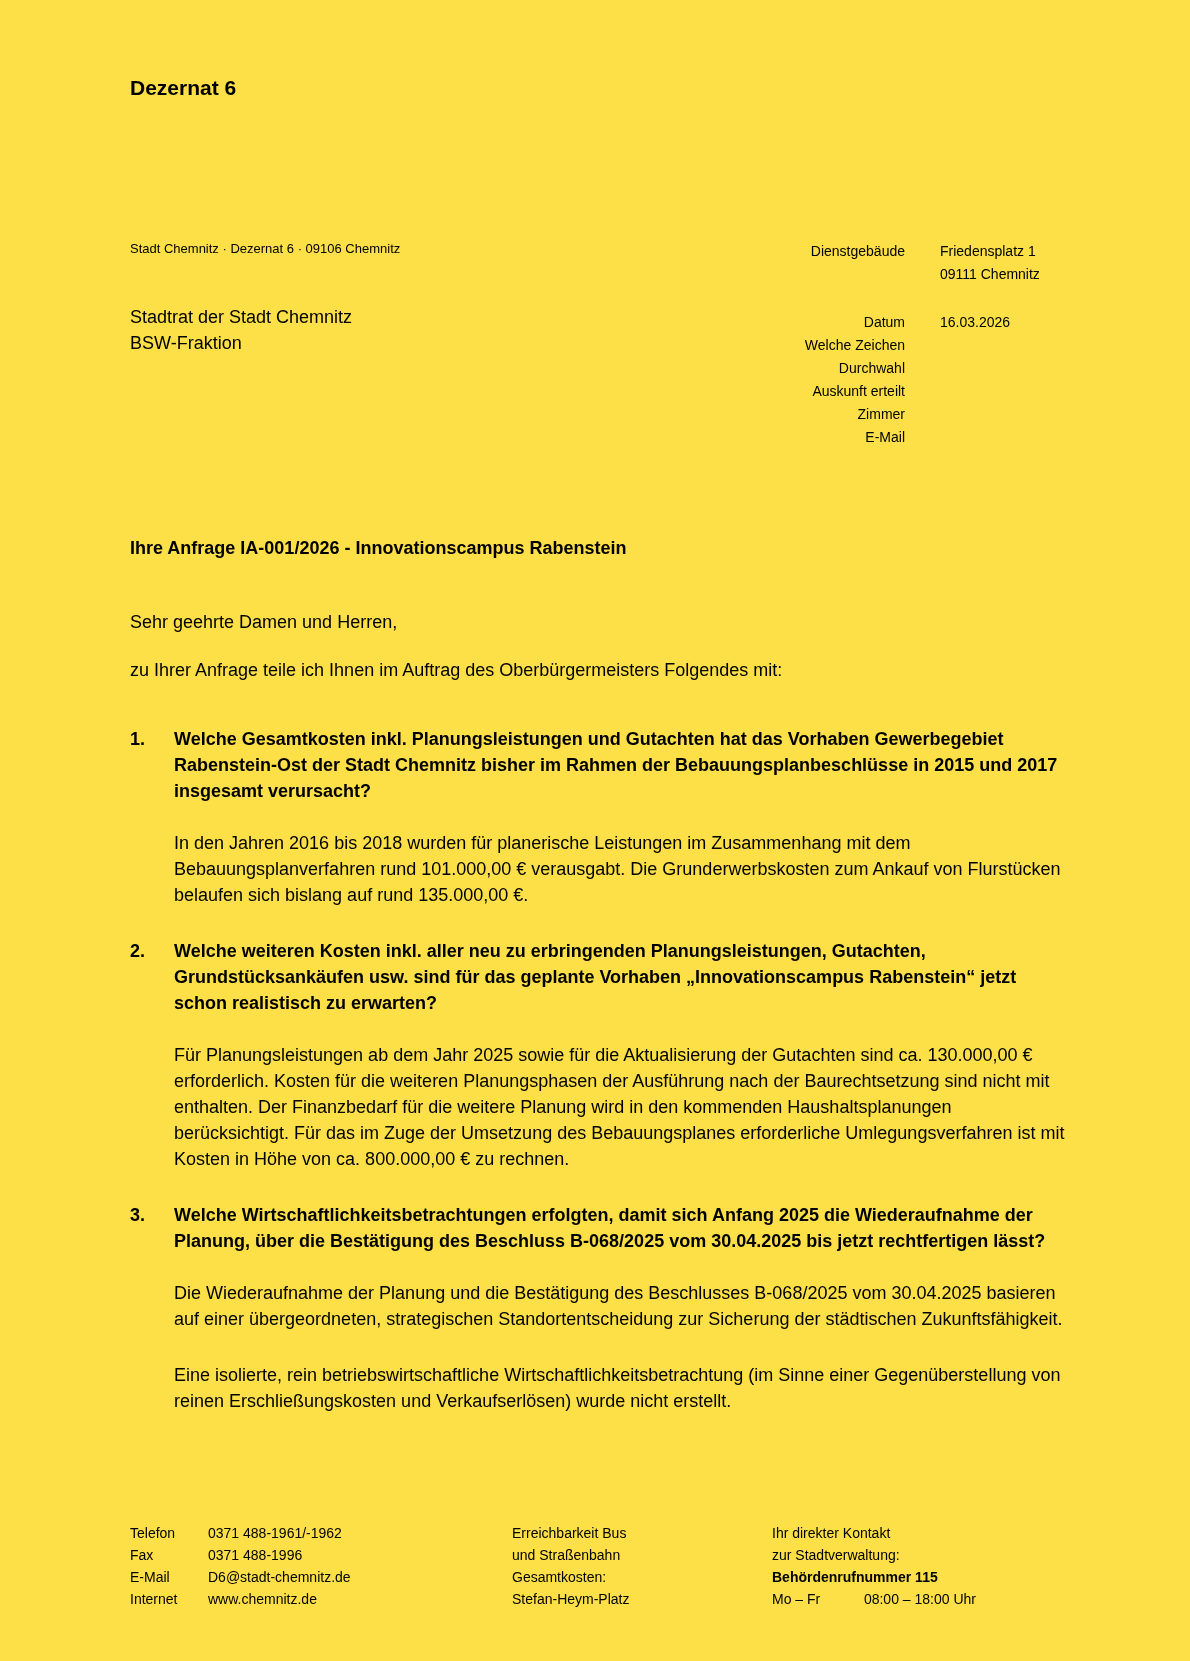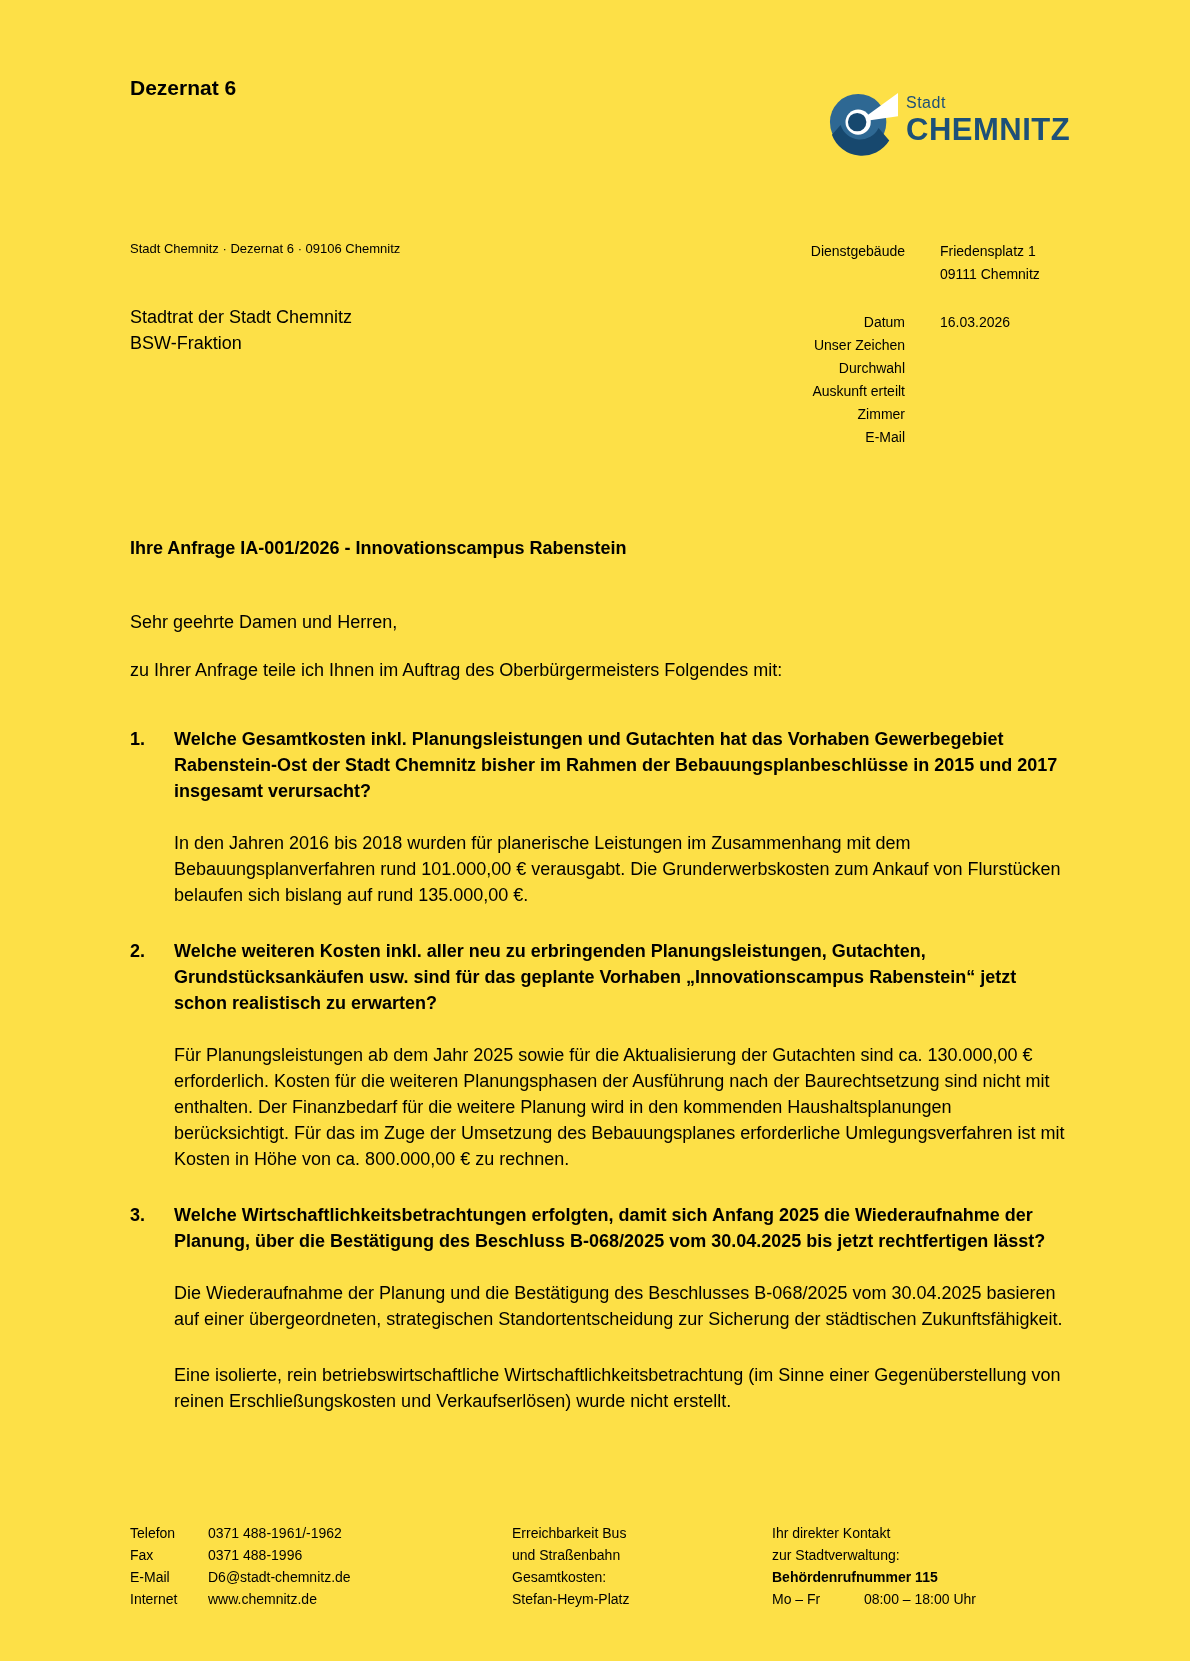--- a/index.html
+++ b/index.html
@@ -63,37 +63,20 @@
 </style>
 </head>
 <body>
 
 <div class="page">
 
   <div class="dept">
     <div>Dezernat 6</div>
   </div>
 
-  <div class="logo">
-    <svg class="logo-icon" viewBox="0 0 72 72" aria-hidden="true">
-
-      <circle cx="31" cy="32" r="29" fill="#2e6893"></circle>
-
-      <circle cx="31" cy="32" r="13" fill="#ffffff"></circle>
-      <path d="M31,32 L72,2 L72,26 Z" fill="#ffffff"></path>
-
-      <circle cx="30" cy="32" r="9.5" fill="#17486e"></circle>
-
-      <path d="M4,45 A33,33 0 0 0 63,51 L52,38 A21,21 0 0 1 13,35 Z" fill="#17486e"></path>
-    </svg>
-    <div class="logo-text" style="color:#1d5078;">
-      <div class="logo-small">Stadt</div>
-      <div class="logo-big">CHEMNITZ</div>
-    </div>
-  </div>
 
   <div class="sender-line">Stadt Chemnitz · Dezernat 6 · 09106 Chemnitz</div>
 
   <div class="recipient">
     <div>Stadtrat der Stadt Chemnitz</div>
     <div>BSW-Fraktion</div>
   </div>
 
   <div class="info-block">
     <div class="info-row">
@@ -102,21 +85,21 @@
     </div>
     <div class="info-row">
       <span class="info-label"></span>
       <span class="info-value">09111 Chemnitz</span>
     </div>
     <div class="info-row gap-above">
       <span class="info-label">Datum</span>
       <span class="info-value">16.03.2026</span>
     </div>
     <div class="info-row">
-      <span class="info-label">Unser Zeichen</span>
+      <span class="info-label">Welche Zeichen</span>
       <span class="info-value"></span>
     </div>
     <div class="info-row">
       <span class="info-label">Durchwahl</span>
       <span class="info-value"></span>
     </div>
     <div class="info-row">
       <span class="info-label">Auskunft erteilt</span>
       <span class="info-value"></span>
     </div>

